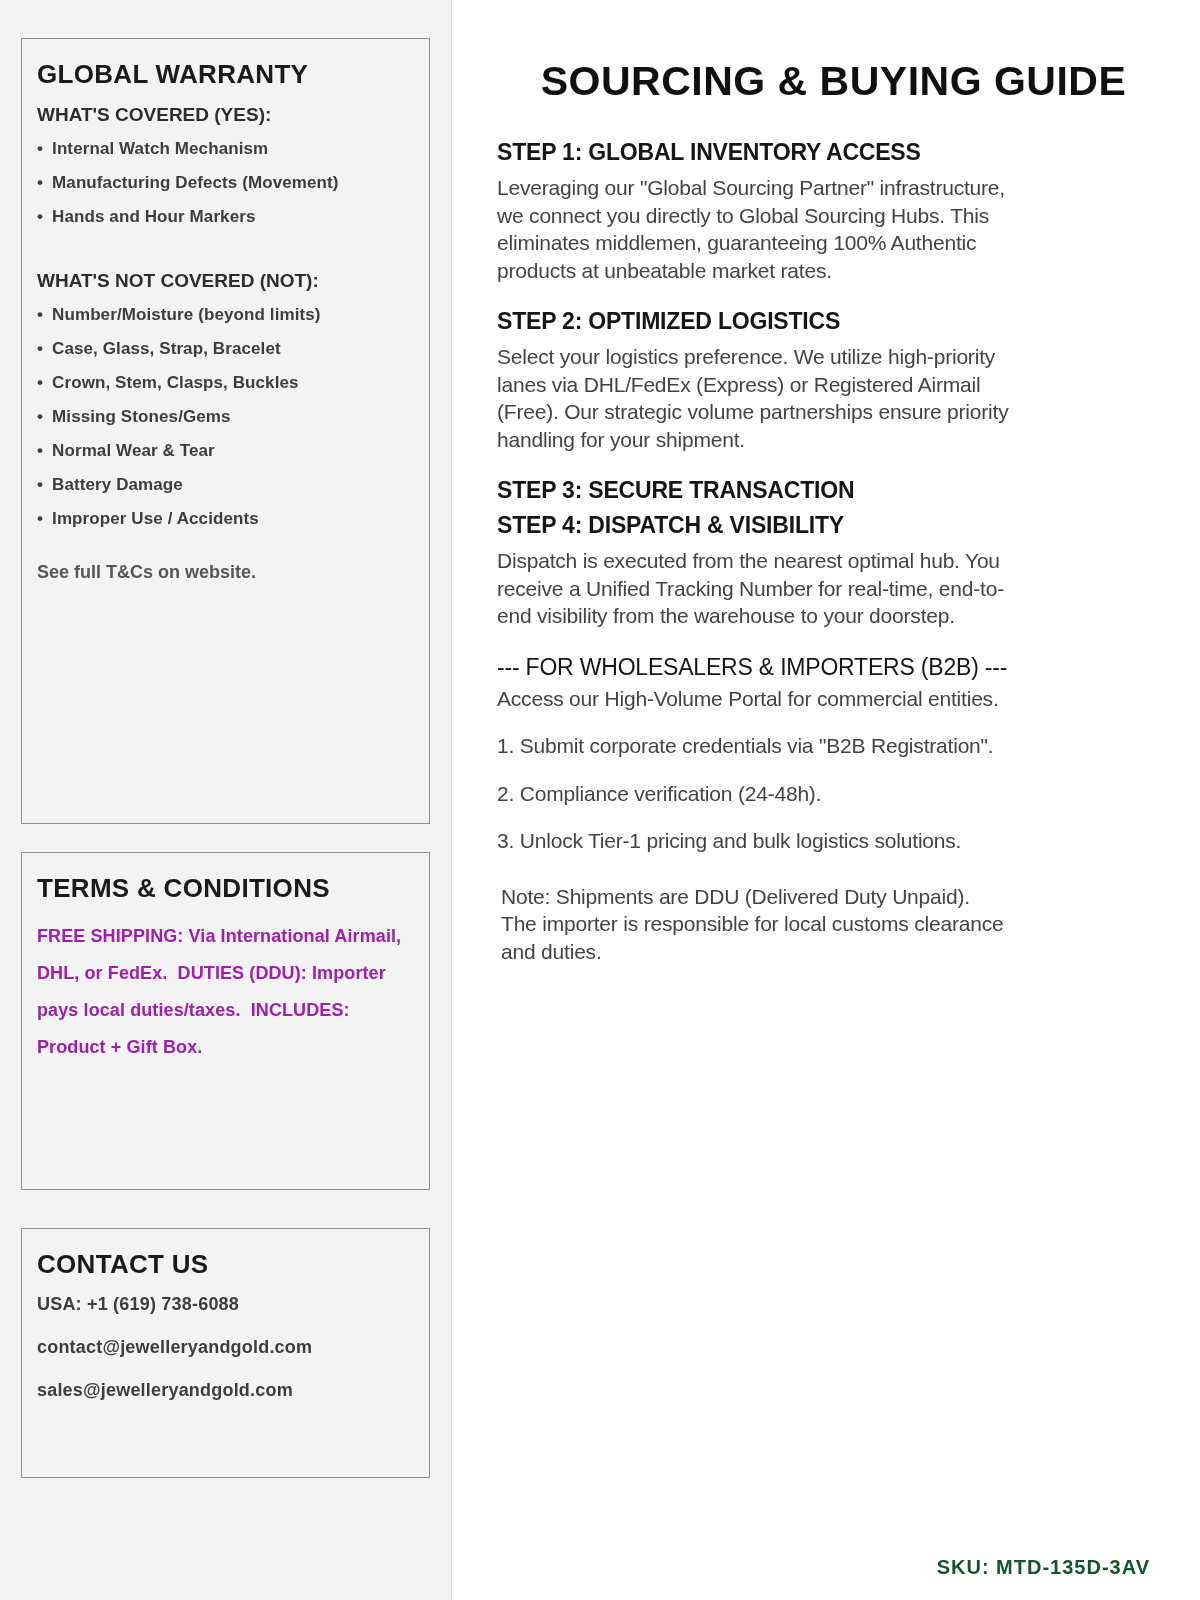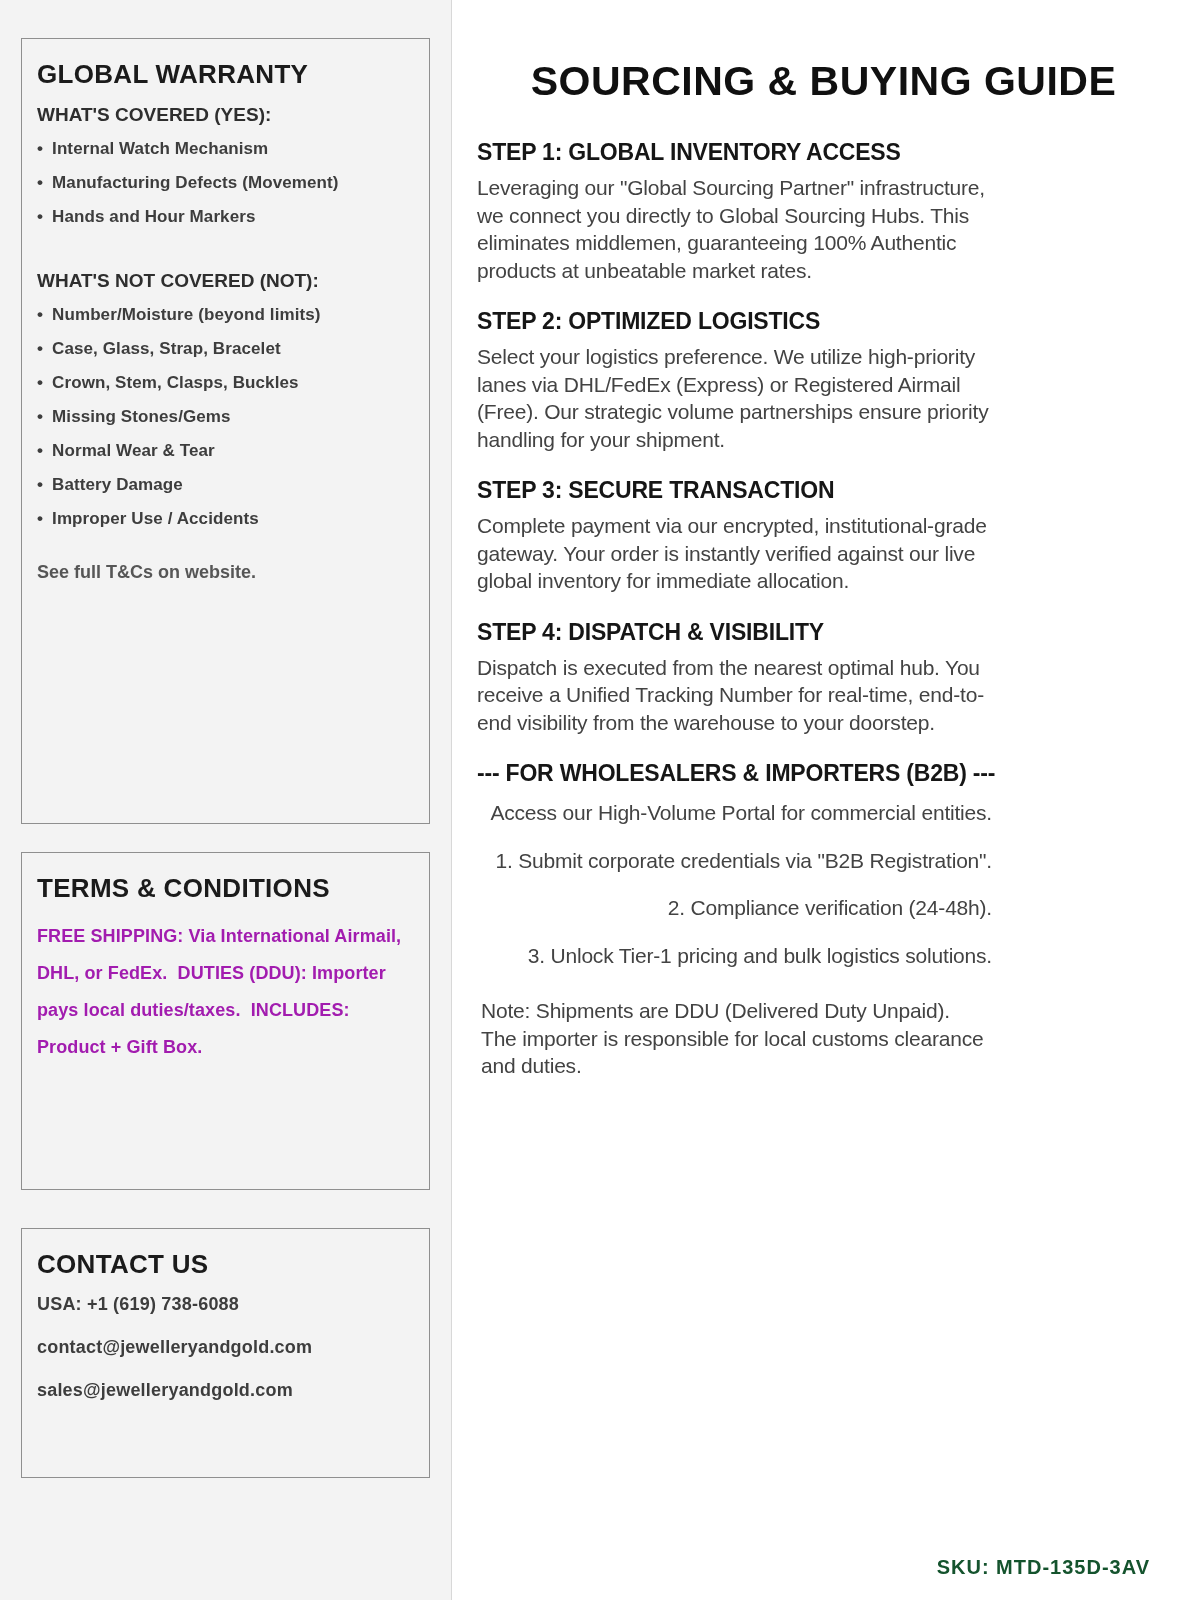--- a/index.html
+++ b/index.html
@@ -85,21 +85,21 @@
     letter-spacing: 0.2px;
   }
 
   
   .main {
     position: absolute;
     left: 453px; top: 0;
     width: 747px; height: 1600px;
     background: #ffffff;
     box-sizing: border-box;
-    padding: 58px 30px 0 24px;
+    padding: 58px 30px 0 44px;
   }
   .main-title {
     text-align: center;
     font-size: 41px;
     font-weight: bold;
     color: #101010;
     letter-spacing: 0.5px;
     margin: 0 0 34px 0;
   }
   .step-heading {
@@ -112,33 +112,32 @@
   .step-body {
     font-size: 21px;
     color: #434343;
     line-height: 27.5px;
     letter-spacing: -0.2px;
     max-width: 515px;
     margin: 0 0 24px 0;
   }
   .b2b-heading {
     font-size: 23px;
-    font-weight: bold;
+    font-weight: normal;
     color: #161616;
     letter-spacing: -0.2px;
-    margin: 10px 0 12px 0;
+    margin: 10px 0 4px 0;
   }
   .b2b-para {
     font-size: 21px;
     color: #434343;
     line-height: 27.5px;
     letter-spacing: -0.2px;
     max-width: 515px;
     margin: 0 0 20px 0;
-    text-align: right;
   }
   .b2b-note {
     font-size: 21px;
     color: #434343;
     line-height: 27.5px;
     letter-spacing: -0.2px;
     max-width: 505px;
     margin: 28px 0 0 4px;
   }
   .sku {
@@ -201,21 +200,20 @@
       <p class="step-body">Leveraging our "Global Sourcing Partner" infrastructure, we connect you directly to Global Sourcing Hubs. This eliminates middlemen, guaranteeing 100% Authentic products at unbeatable market rates.</p>
     </div>
 
     <div class="step">
       <h3 class="step-heading">STEP 2: OPTIMIZED LOGISTICS</h3>
       <p class="step-body">Select your logistics preference. We utilize high-priority lanes via DHL/FedEx (Express) or Registered Airmail (Free). Our strategic volume partnerships ensure priority handling for your shipment.</p>
     </div>
 
     <div class="step">
       <h3 class="step-heading">STEP 3: SECURE TRANSACTION</h3>
-      <p class="step-body">Complete payment via our encrypted, institutional-grade gateway. Your order is instantly verified against our live global inventory for immediate allocation.</p>
     </div>
 
     <div class="step">
       <h3 class="step-heading">STEP 4: DISPATCH &amp; VISIBILITY</h3>
       <p class="step-body">Dispatch is executed from the nearest optimal hub. You receive a Unified Tracking Number for real-time, end-to-end visibility from the warehouse to your doorstep.</p>
     </div>
 
     <div class="b2b">
       <h3 class="b2b-heading">--- FOR WHOLESALERS &amp; IMPORTERS (B2B) ---</h3>
       <p class="b2b-para">Access our High-Volume Portal for commercial entities.</p>

